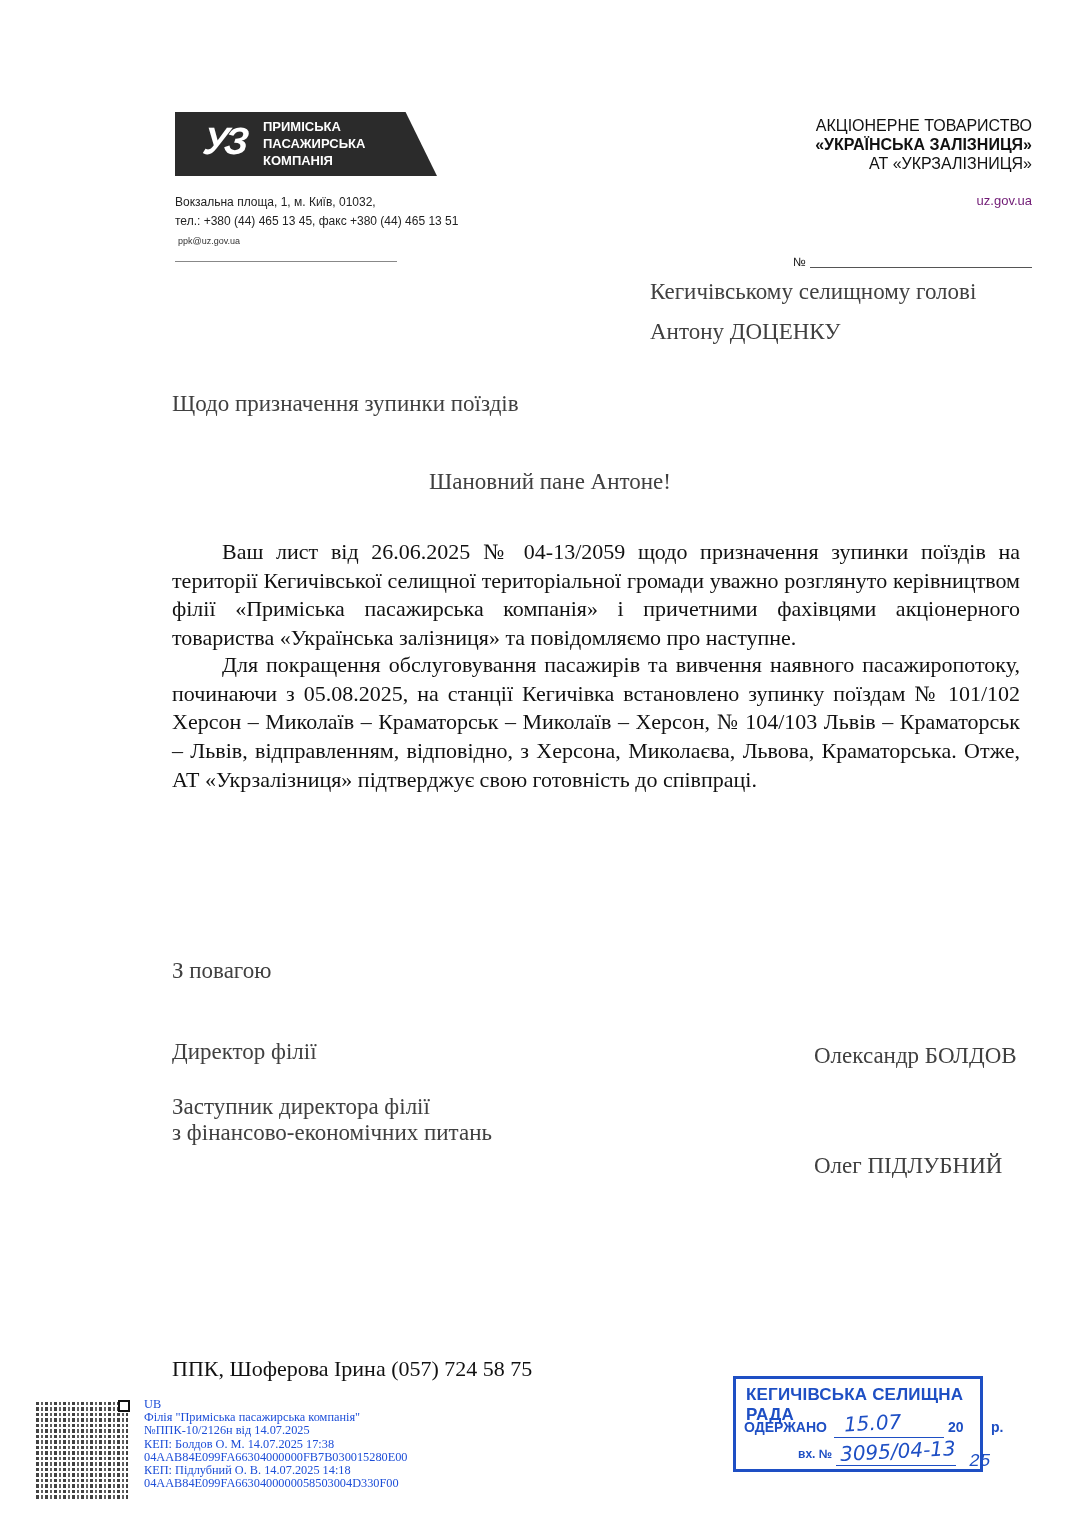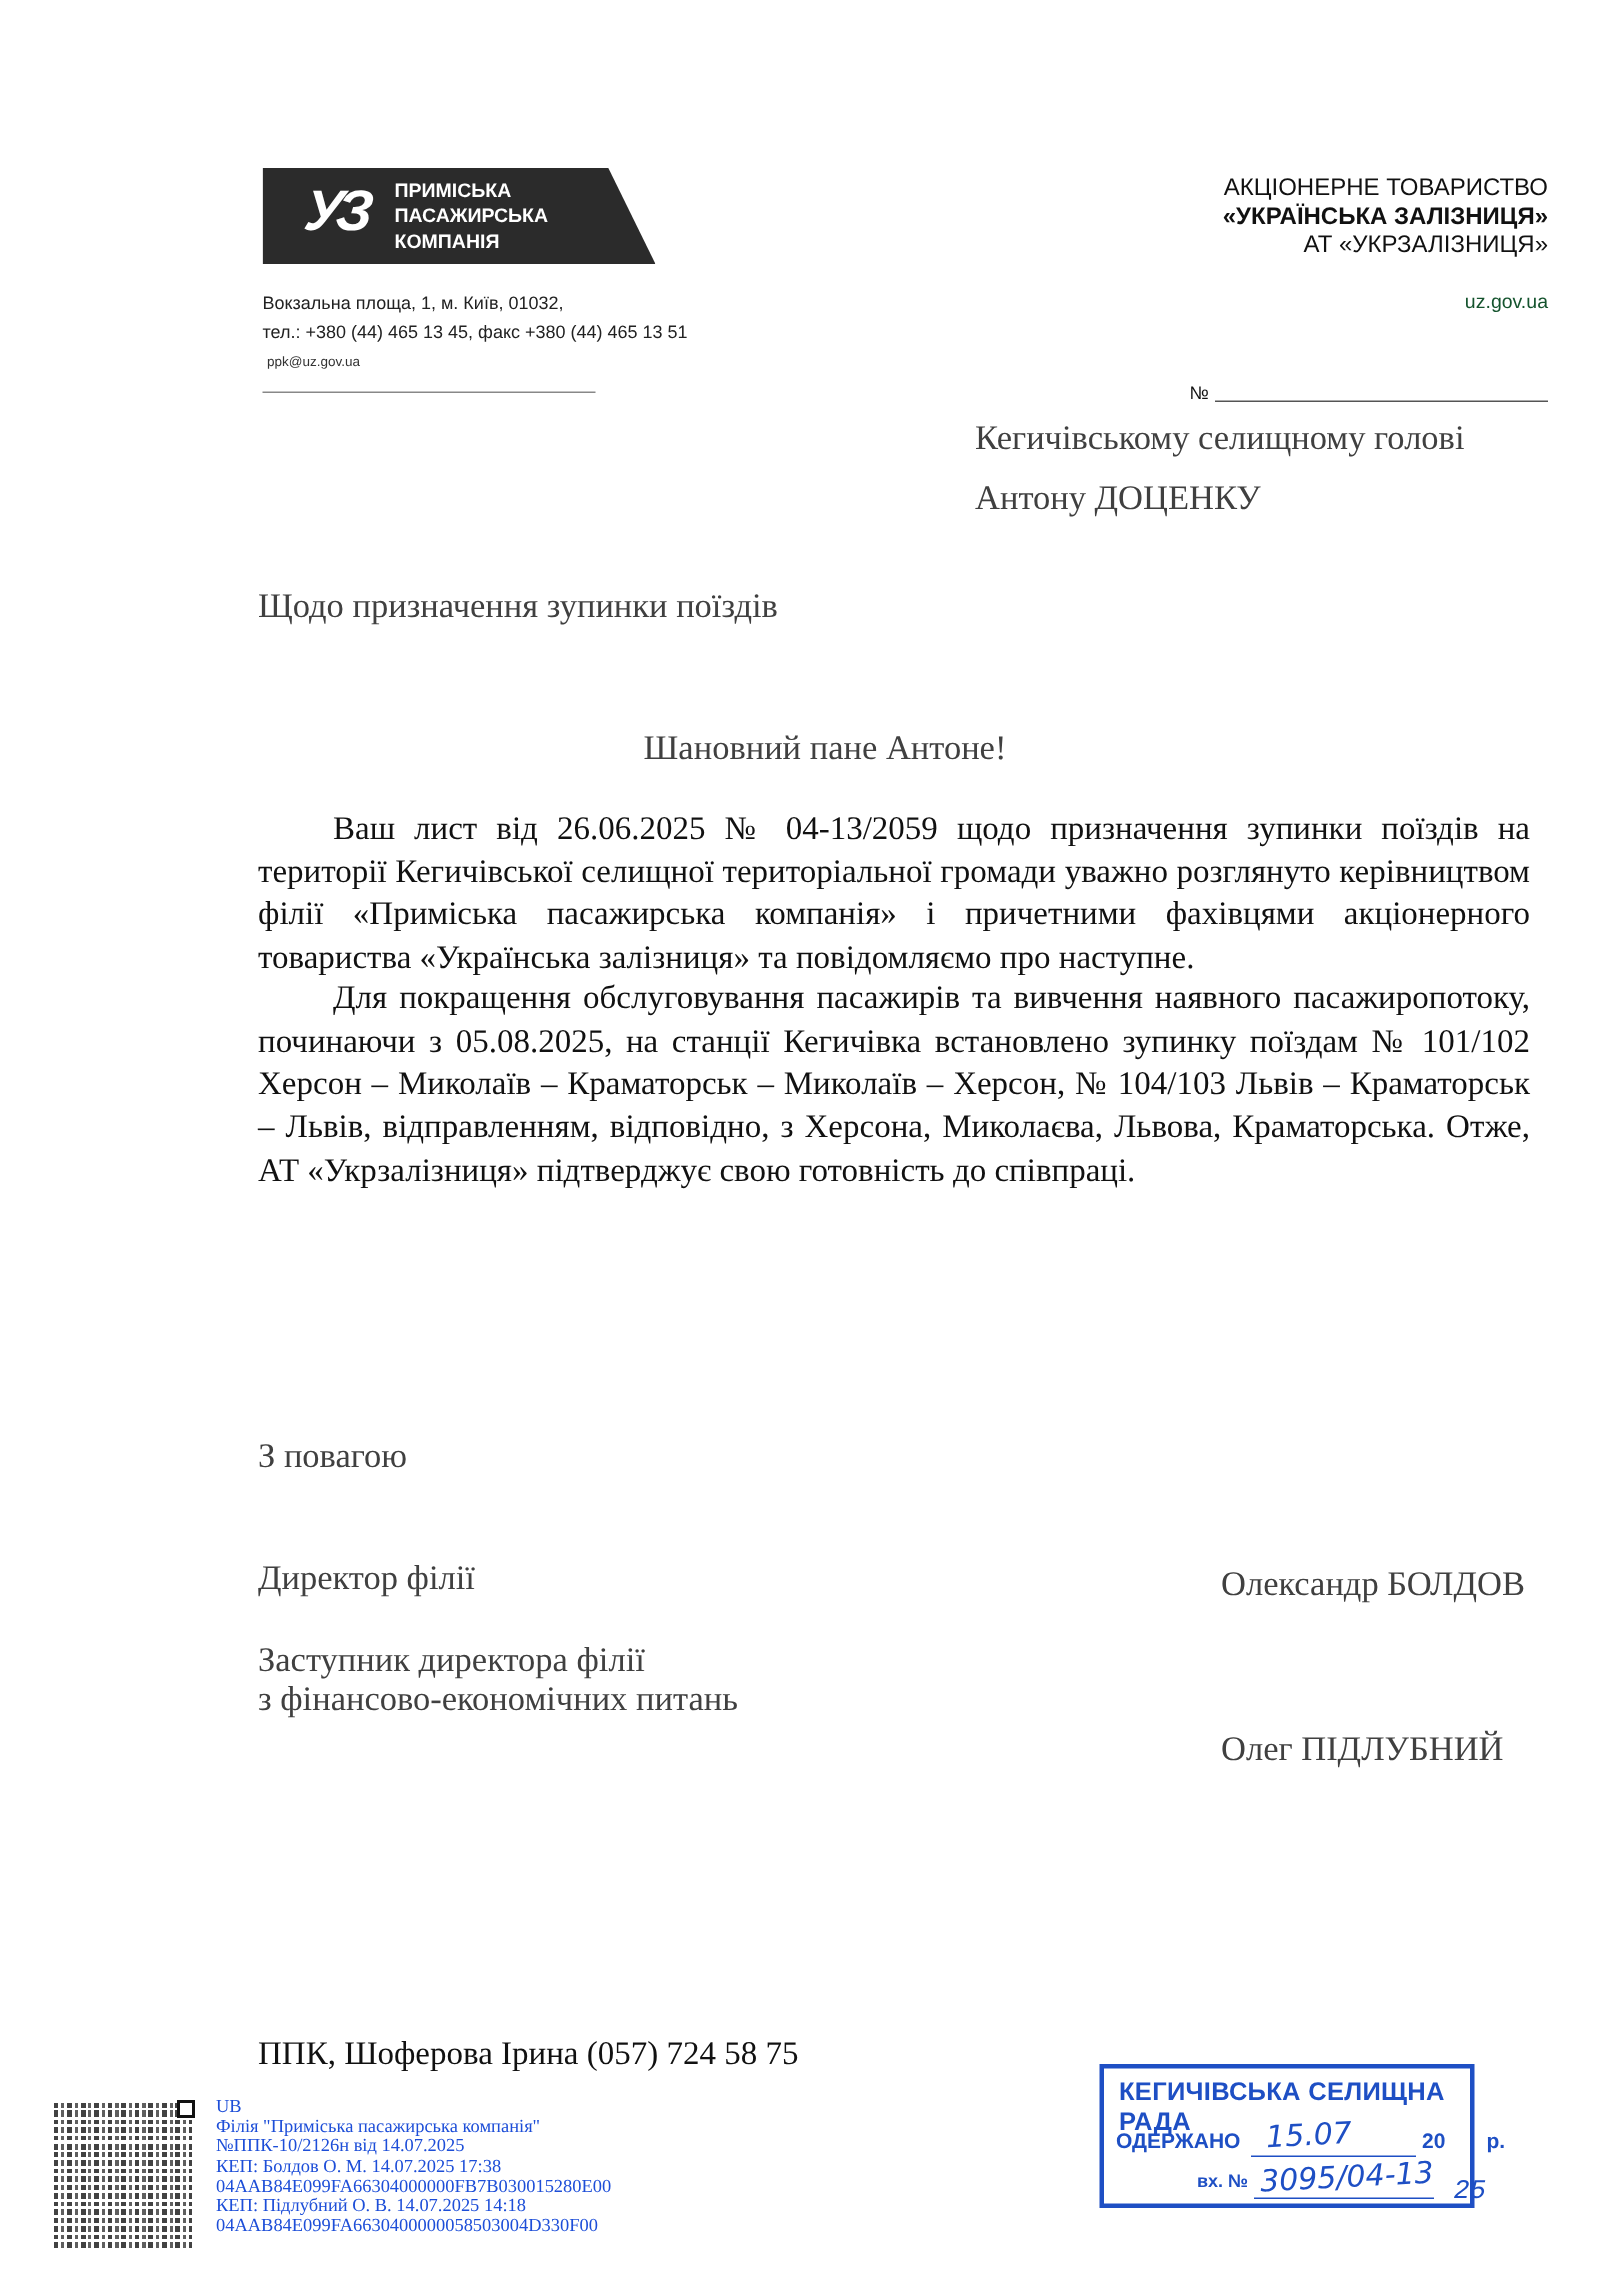--- a/index.html
+++ b/index.html
@@ -16,29 +16,29 @@
   #logo-text { left: 88px; top: 6px; font-size: 13px; font-weight: bold; color: #fff; line-height: 17px; }
 
   .hdr-left { left: 175px; font-size: 12px; color: #222; }
   #addr1 { top: 195px; }
   #addr2 { top: 214px; }
   #email { top: 236px; left: 178px; font-size: 9px; color: #333; }
   #hdr-rule { left: 175px; top: 261px; width: 222px; border-top: 1px solid #888; }
 
   #org { right: 48px; top: 116px; text-align: right; font-size: 16px; line-height: 19px; color: #111; }
   #org .b { font-weight: bold; }
-  #site { right: 48px; top: 193px; font-size: 13px; color: #14532d; }
+  #site { right: 48px; top: 193px; font-size: 13px; color: #701a75; }
   #num-label { left: 793px; top: 255px; font-size: 12px; }
   #num-line { left: 810px; top: 267px; width: 222px; border-top: 1px solid #555; }
 
   .t { font-size: 23px; line-height: 29px; color: #404040; }
   #recip1 { left: 650px; top: 277px; }
   #recip2 { left: 650px; top: 317px; }
   #subject { left: 172px; top: 389px; }
-  #greeting { left: 0; width: 1040px; text-align: center; top: 484px; padding-left: 60px; box-sizing: border-box; }
+  #greeting { left: 0; width: 1040px; text-align: center; top: 467px; padding-left: 60px; box-sizing: border-box; }
 
   .para { left: 172px; width: 848px; text-align: justify; text-align-last: left; font-size: 22px; line-height: 28.7px; color: #111; }
   .para .ind { display: inline-block; width: 50px; }
   #para1 { top: 538px; }
   #para2 { top: 651px; }
 
   #regards { left: 172px; top: 956px; }
   #dir-title { left: 172px; top: 1037px; }
   #dir-name { left: 814px; top: 1041px; }
   #dep-title1 { left: 172px; top: 1092px; }

